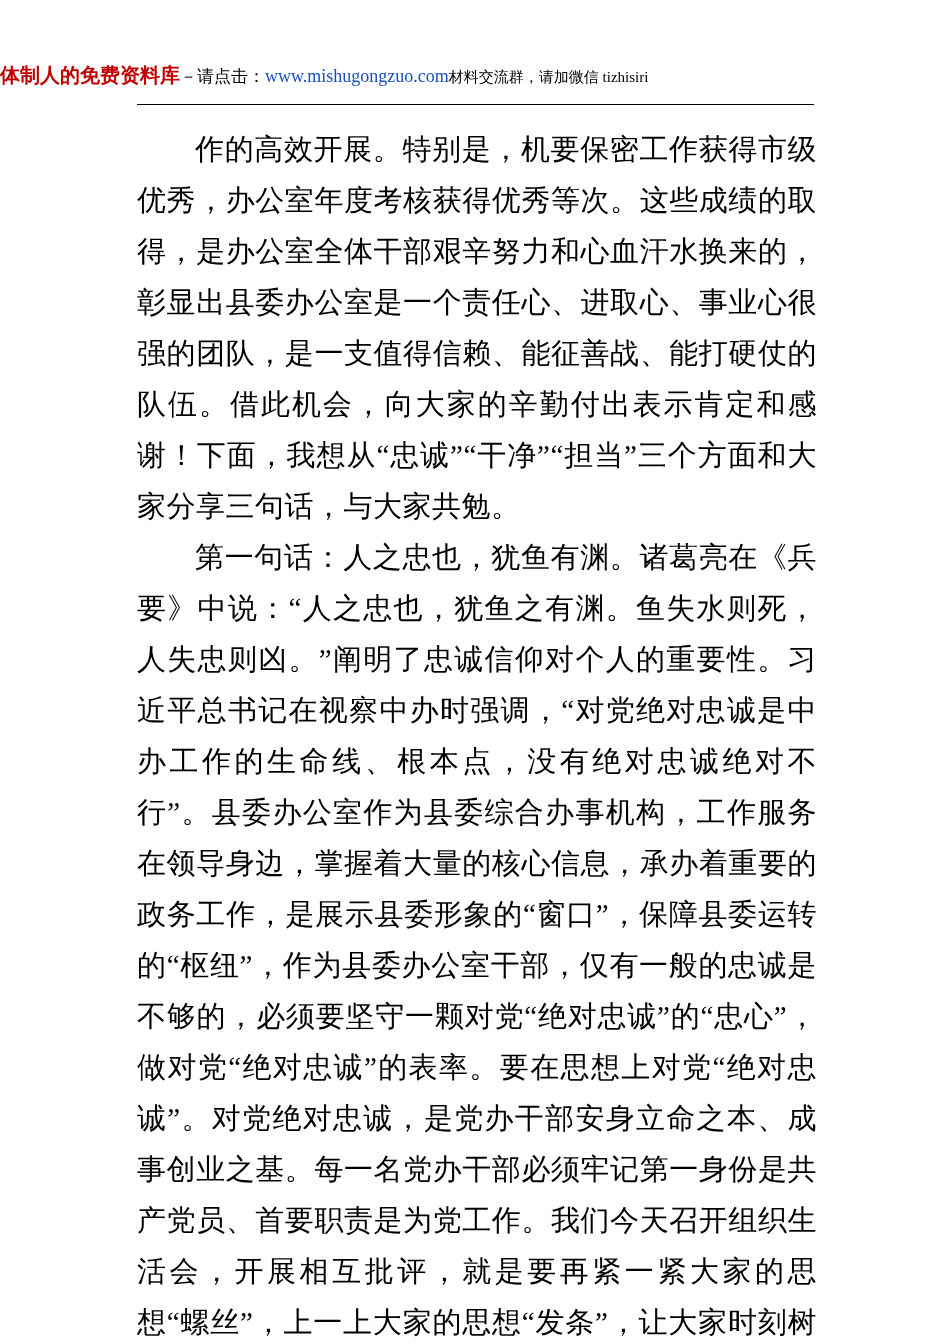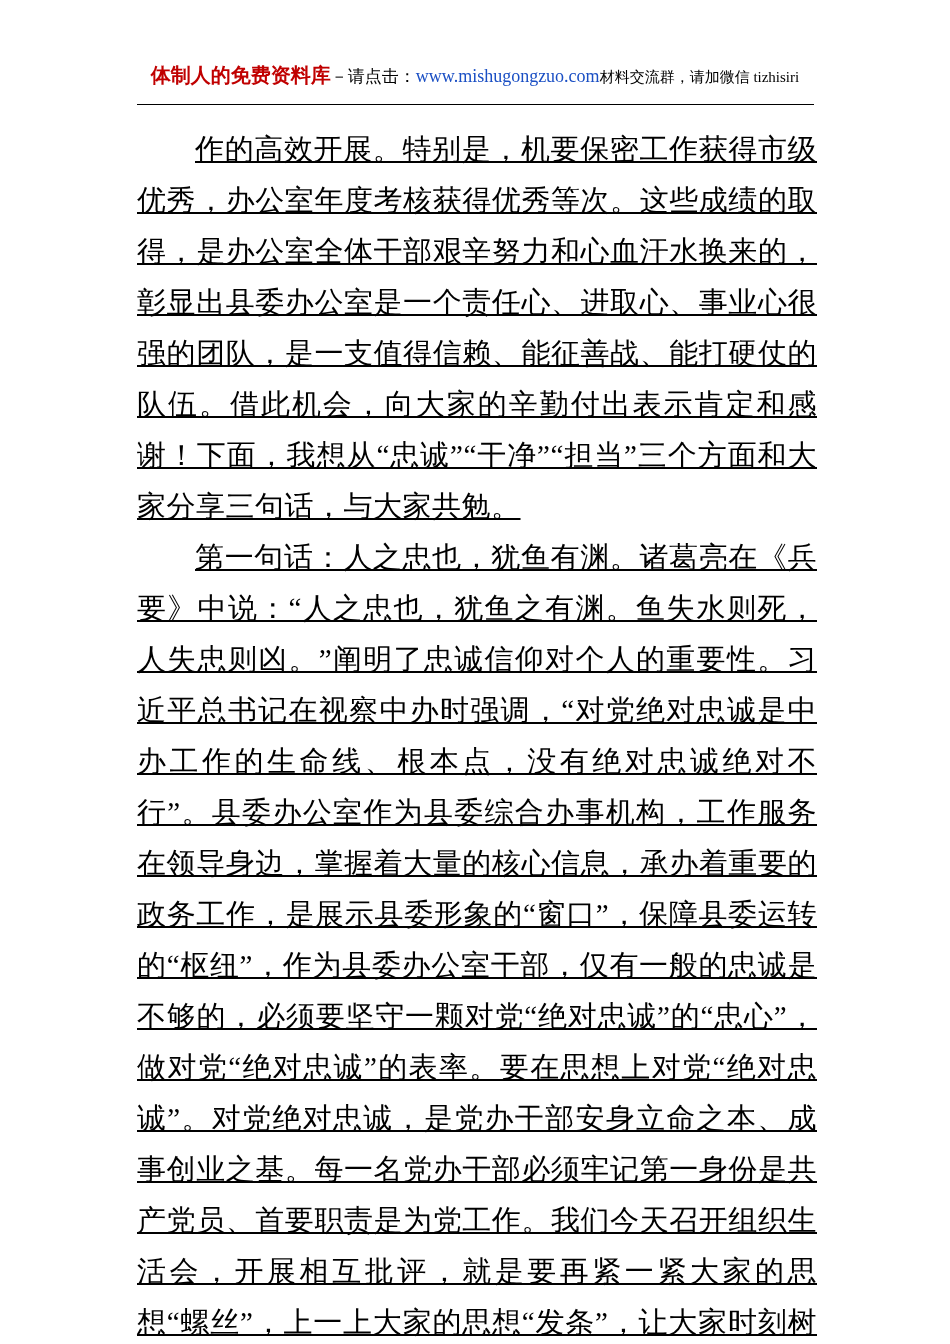--- a/index.html
+++ b/index.html
@@ -20,21 +20,21 @@
     height: 1344px;
     box-sizing: border-box;
     padding: 0;
     position: relative;
   }
   .header {
     position: absolute;
     top: 62px;
     left: 0;
     width: 950px;
-    text-align: center;
+    text-align: left;
     white-space: nowrap;
     line-height: 1.3;
   }
   .header .brand {
     color: #c00000;
     font-weight: bold;
     font-size: 20px;
     font-family: "Liberation Sans", "DejaVu Sans", sans-serif;
     letter-spacing: 0px;
   }
@@ -78,21 +78,20 @@
     text-align: justify;
     text-justify: inter-ideograph;
     color: #000000;
   }
   .body-text p {
     margin: 0;
     padding: 0;
   }
   .body-text p.indent {
     text-indent: 2em;
-    text-decoration: underline;
   }
 </style>
 </head>
 <body>
 
 <div class="page">
 
   <div class="header">
     <span class="brand">体制人的免费资料库</span><span class="dash">－请点击：</span><span class="link">www.mishugongzuo.com</span><span class="tail">材料交流群，</span><span class="wechat">请加微信 tizhisiri</span>
   </div>

